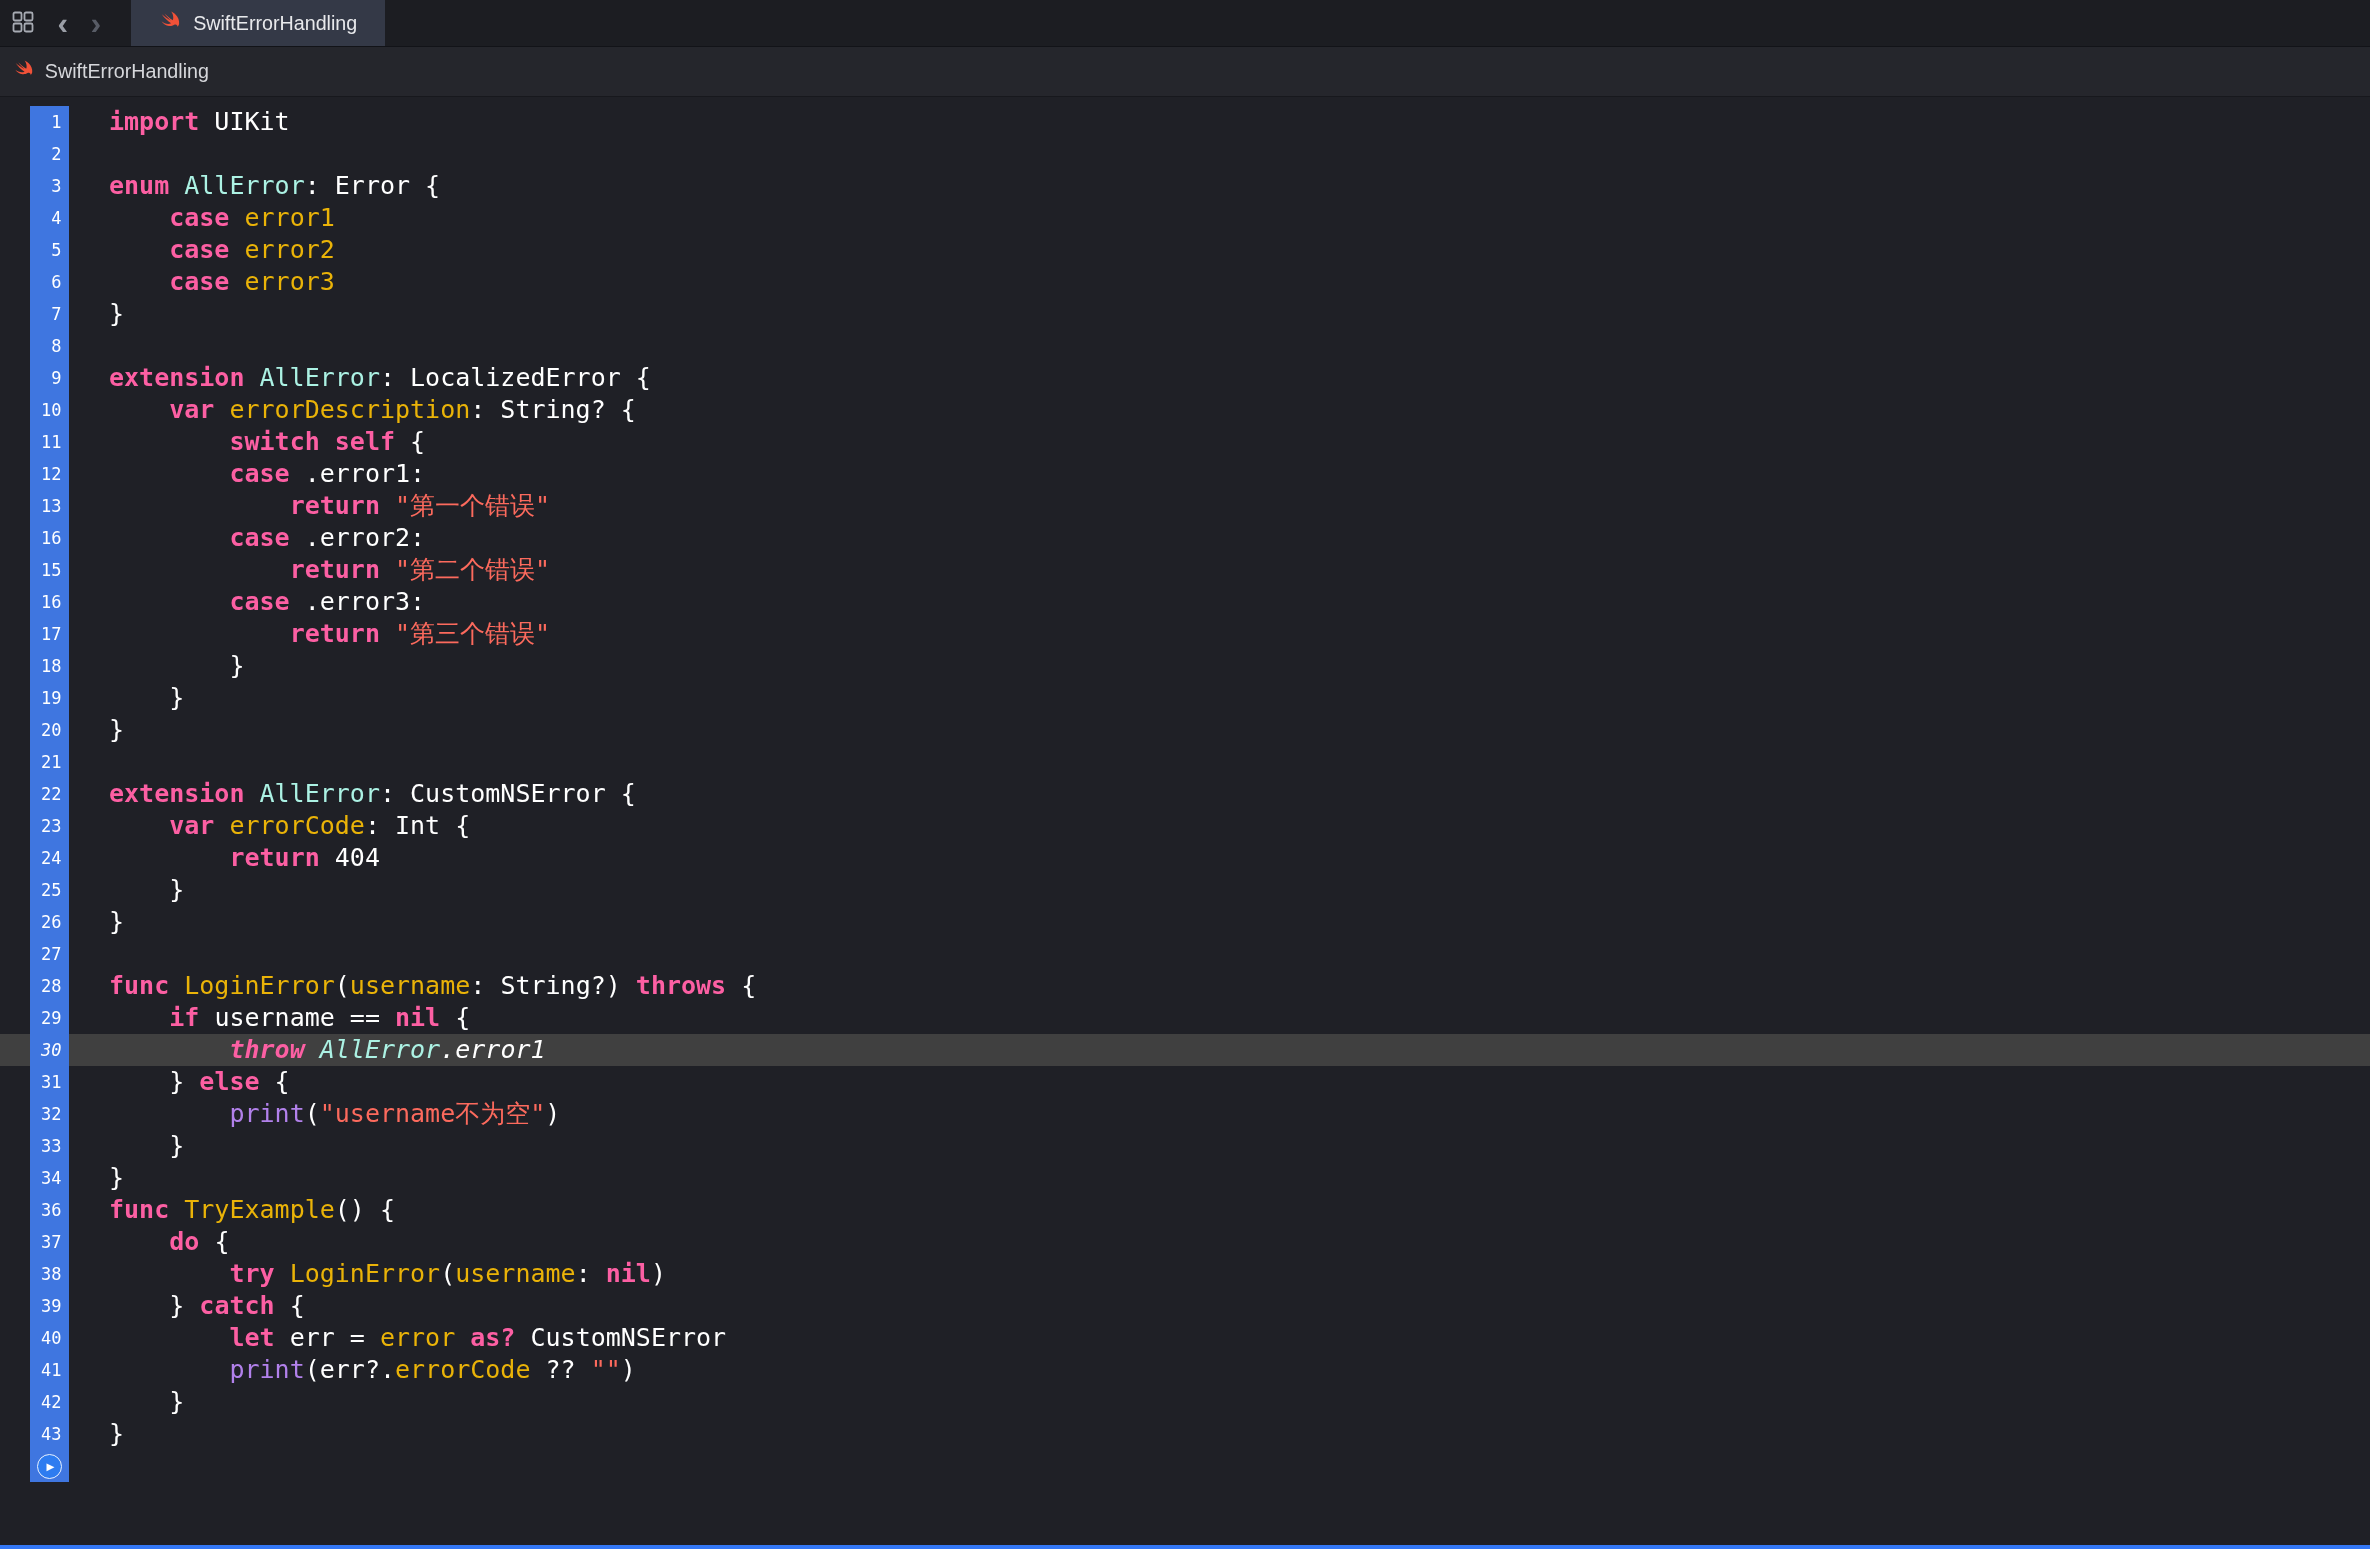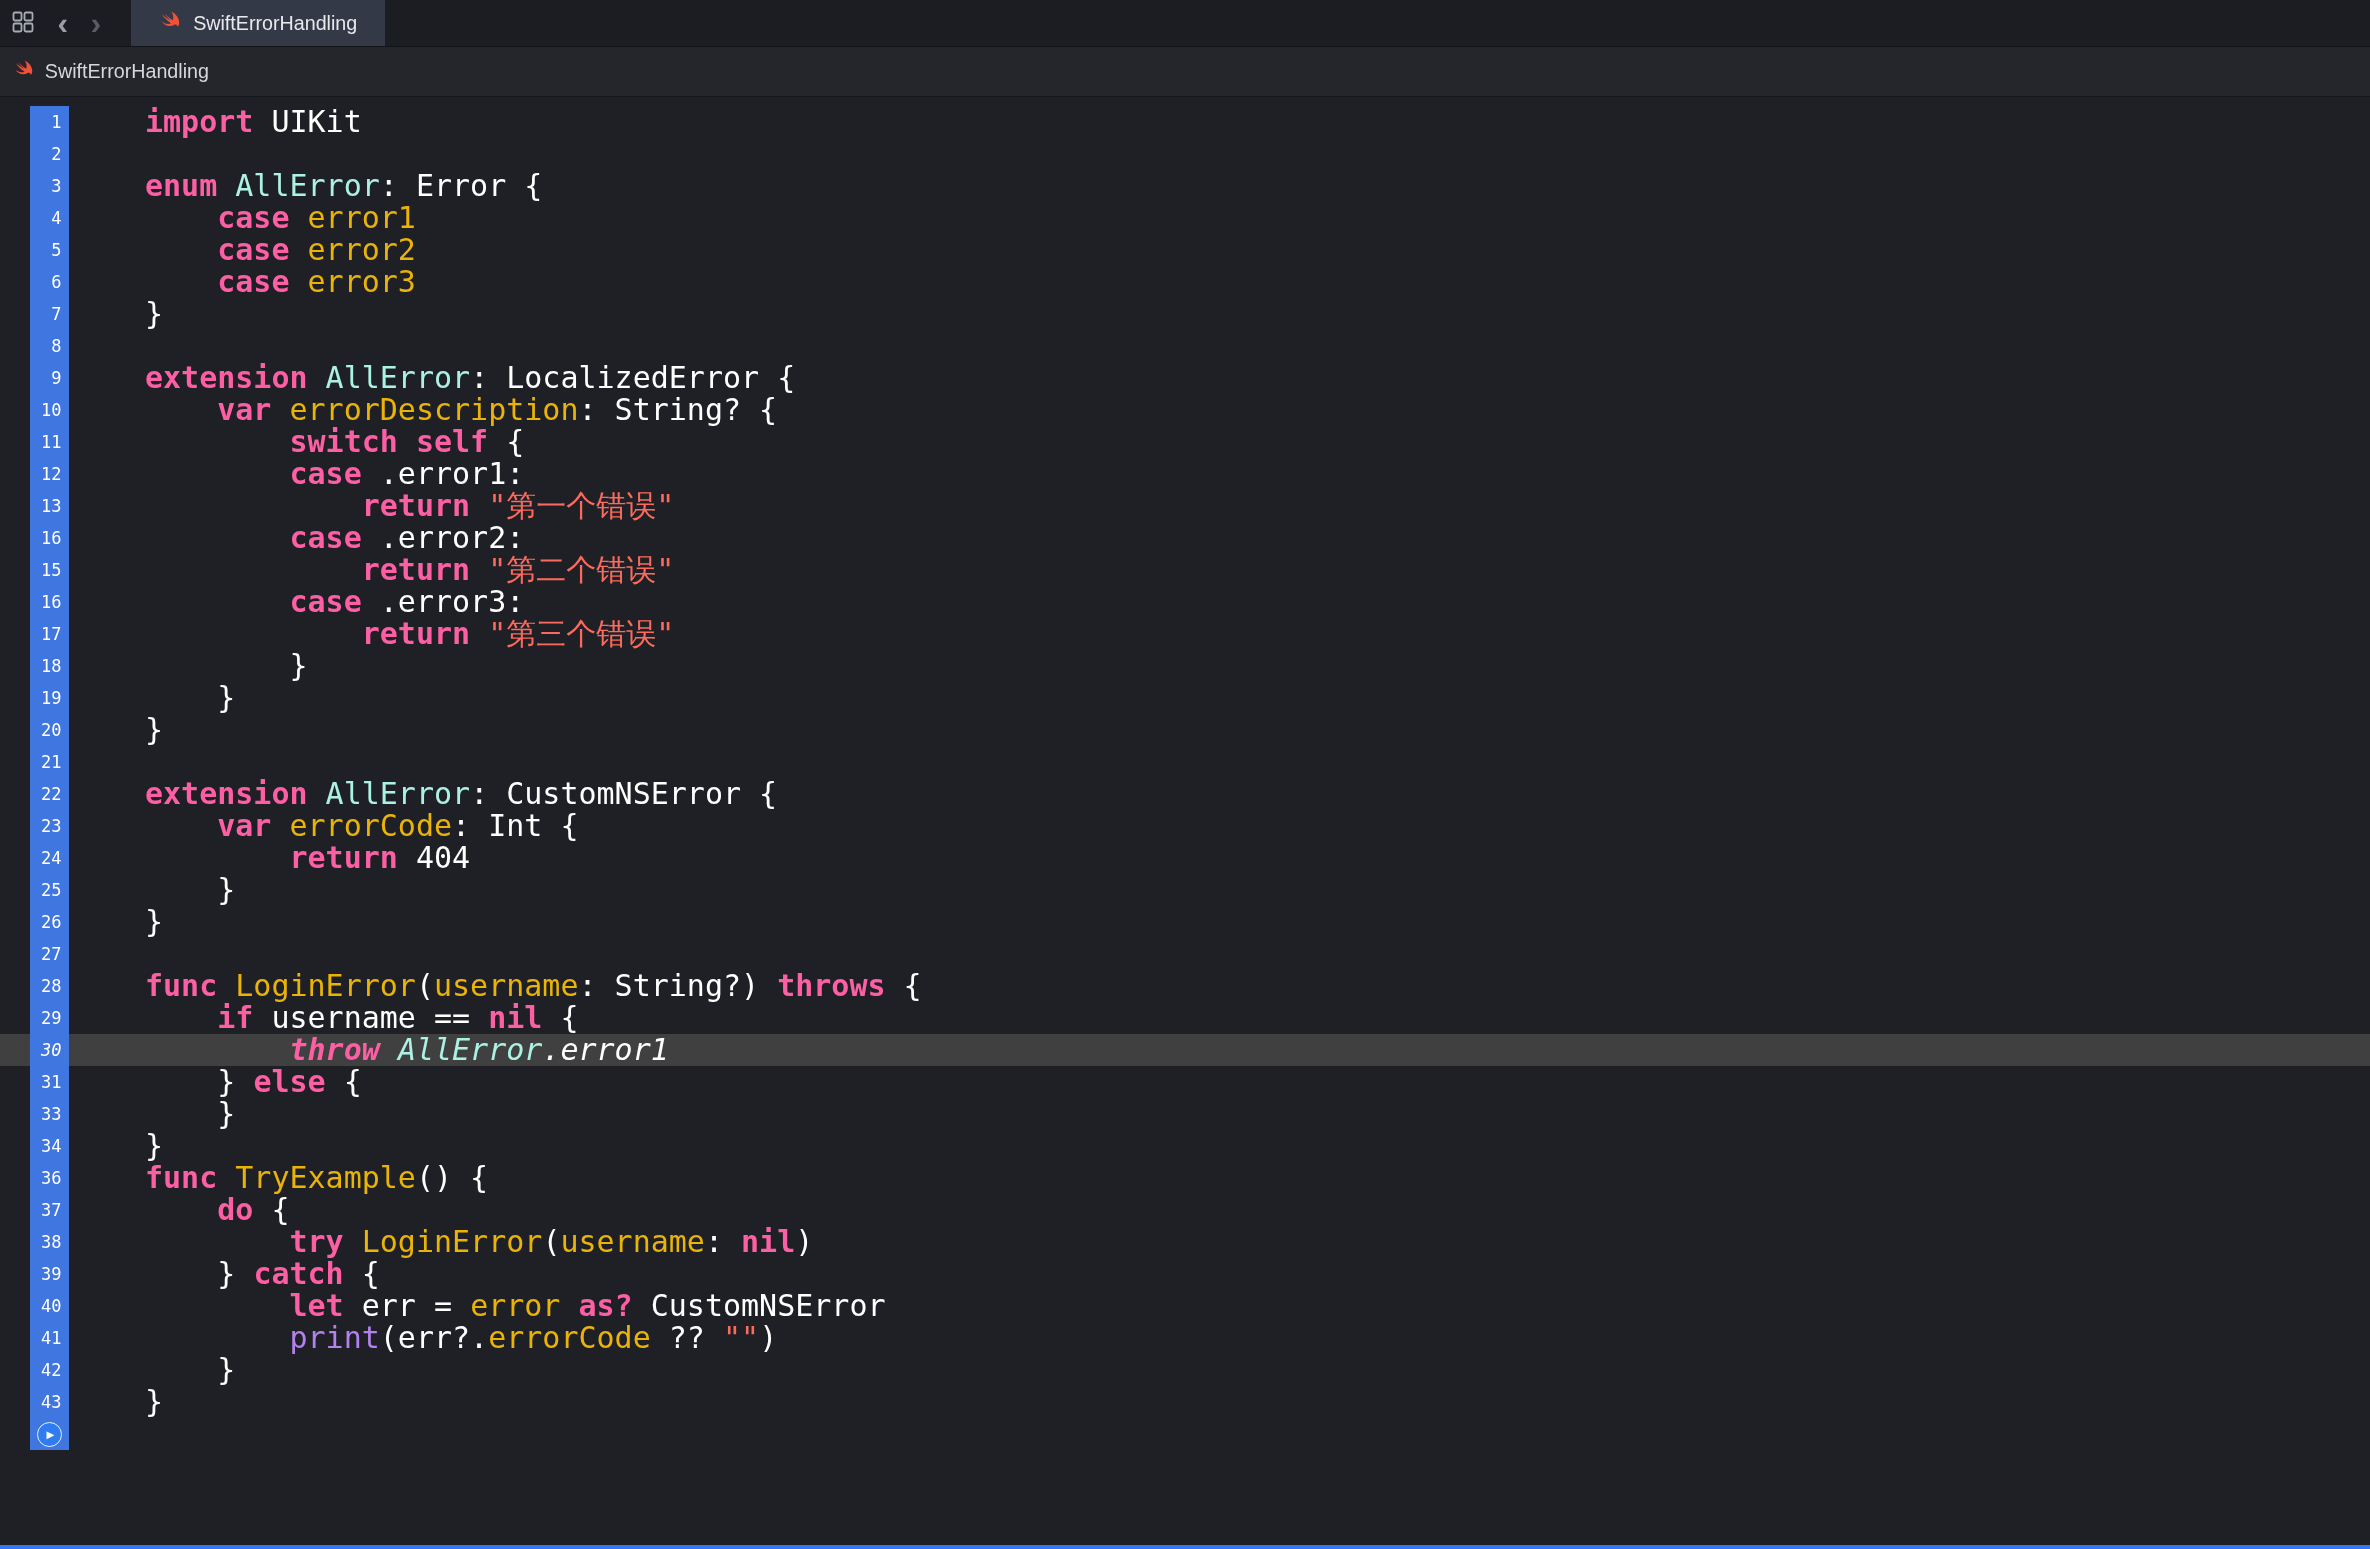--- a/index.html
+++ b/index.html
@@ -49,24 +49,24 @@
   .lpad { width:30px; flex:0 0 30px; }
   .gut {
     width:39px; flex:0 0 39px;
     background:#3f76e0; color:#ffffff;
     font-family:"DejaVu Sans Mono", monospace;
     font-size:17px; line-height:32px;
     text-align:right; padding-right:7.5px;
   }
   .code {
     flex:1;
-    padding-left:28px;
+    padding-left:40px;
     font-family:"DejaVu Sans Mono", monospace;
-    font-size:30px; line-height:32px;
-    white-space:pre; color:#ffffff;margin-left:48px;
+    font-size:25px; line-height:32px;
+    white-space:pre; color:#ffffff;
   }
   .kw   { color:#FC5FA3; font-weight:bold; }
   .type { color:#ACF2E4; }
   .decl { color:#eab308; }
   .str  { color:#FC6A5D; }
   .num  { color:#ffffff; }
   .fn   { color:#B281EB; }
   .pl   { color:#ffffff; }
 
   
@@ -280,20 +280,25 @@
         <div class="gut">30</div>
         <div class="code"><span class="pl">        </span><span class="kw">throw</span><span class="pl"> </span><span class="type">AllError</span><span class="pl">.error1</span></div>
       </div>
       <div class="row">
         <div class="lpad"></div>
         <div class="gut">31</div>
         <div class="code"><span class="pl">    </span><span class="pl">} </span><span class="kw">else</span><span class="pl"> {</span></div>
       </div>
       <div class="row">
         <div class="lpad"></div>
+        <div class="gut">32</div>
+        <div class="code"><span class="pl">        </span><span class="fn">print</span><span class="pl">(</span><span class="str">"username不为空"</span><span class="pl">)</span></div>
+      </div>
+      <div class="row">
+        <div class="lpad"></div>
         <div class="gut">33</div>
         <div class="code"><span class="pl">    </span><span class="pl">}</span></div>
       </div>
       <div class="row">
         <div class="lpad"></div>
         <div class="gut">34</div>
         <div class="code"><span class="pl">}</span></div>
       </div>
       <div class="row">
         <div class="lpad"></div>

